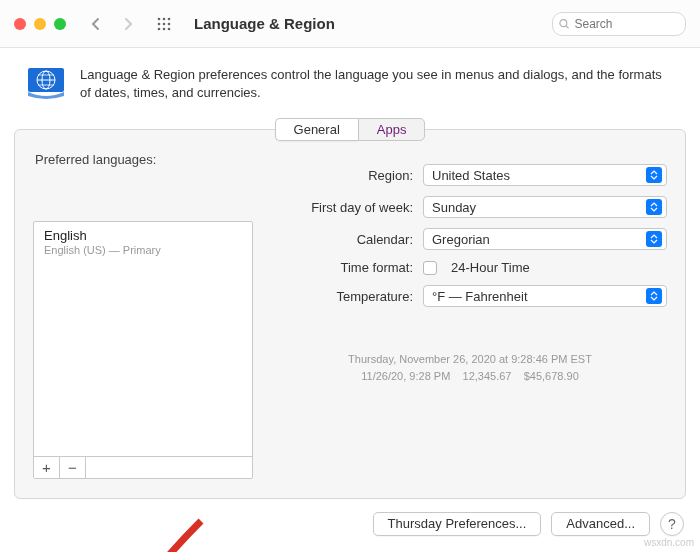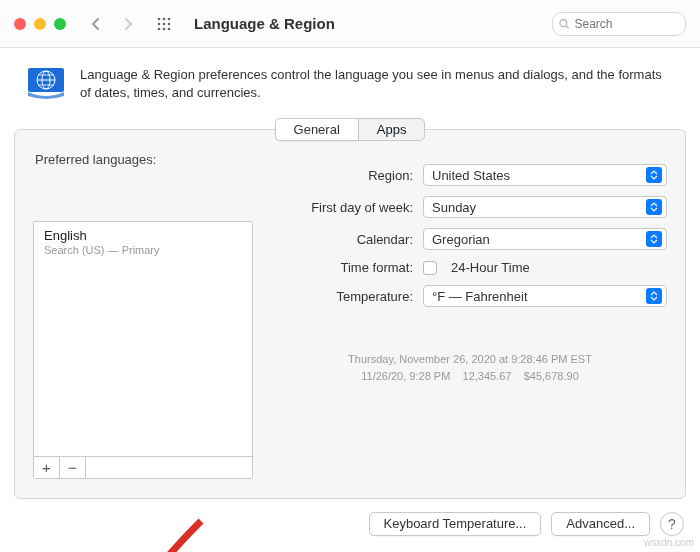--- a/index.html
+++ b/index.html
@@ -63,21 +63,21 @@
 
     .tabs {
       display: flex; justify-content: center; margin-top: 4px;
       position: relative; z-index: 2;
     }
     .tab {
       padding: 3px 18px;
       border: 1px solid #c8c8c8;
       background: #f2f2f2;
       font-size: 13px;
-      color: #0f172a;
+      color: #701a75;
       cursor: default;
     }
     .tab:first-child { border-radius: 5px 0 0 5px; border-right: none; }
     .tab:last-child { border-radius: 0 5px 5px 0; }
     .tab.active {
       background: #fff;
       color: #333;
       position: relative;
       box-shadow: 0 1px 2px rgba(0,0,0,0.05);
     }
@@ -264,21 +264,21 @@
   <div class="tab active">General</div>
   <div class="tab">Apps</div>
 </div>
 
 <div class="panel">
   <div class="left-col">
     <div class="section-label">Preferred languages:</div>
     <div class="lang-box">
       <div class="lang-item">
         <div class="lang-name">English</div>
-        <div class="lang-sub">Search (US) — Primary</div>
+        <div class="lang-sub">English (US) — Primary</div>
       </div>
       <div class="lang-footer">
         <div class="fbtn">+</div>
         <div class="fbtn">−</div>
         <div class="spacer"></div>
       </div>
       <svg class="arrow-annotation" width="110" height="130" viewBox="0 0 110 130">
         <defs>
           <marker id="ah" markerWidth="10" markerHeight="10" refX="2" refY="5" orient="auto">
             <path d="M0 0 L10 5 L0 10 Z" fill="#d93025"></path>
@@ -355,18 +355,18 @@
     </div>
 
     <div class="sample">
       <div>Thursday, November 26, 2020 at 9:28:46 PM EST</div>
       <div style="white-space: pre;">11/26/20, 9:28 PM    12,345.67    $45,678.90</div>
     </div>
   </div>
 </div>
 
 <div class="footer-btns">
-  <div class="mac-btn">Keyboard Temperature...</div>
+  <div class="mac-btn">Thursday Preferences...</div>
   <div class="mac-btn">Advanced...</div>
   <div class="help-btn">?</div>
 </div>
 
 <div class="watermark">wsxdn.com</div>
 
 </body></html>

